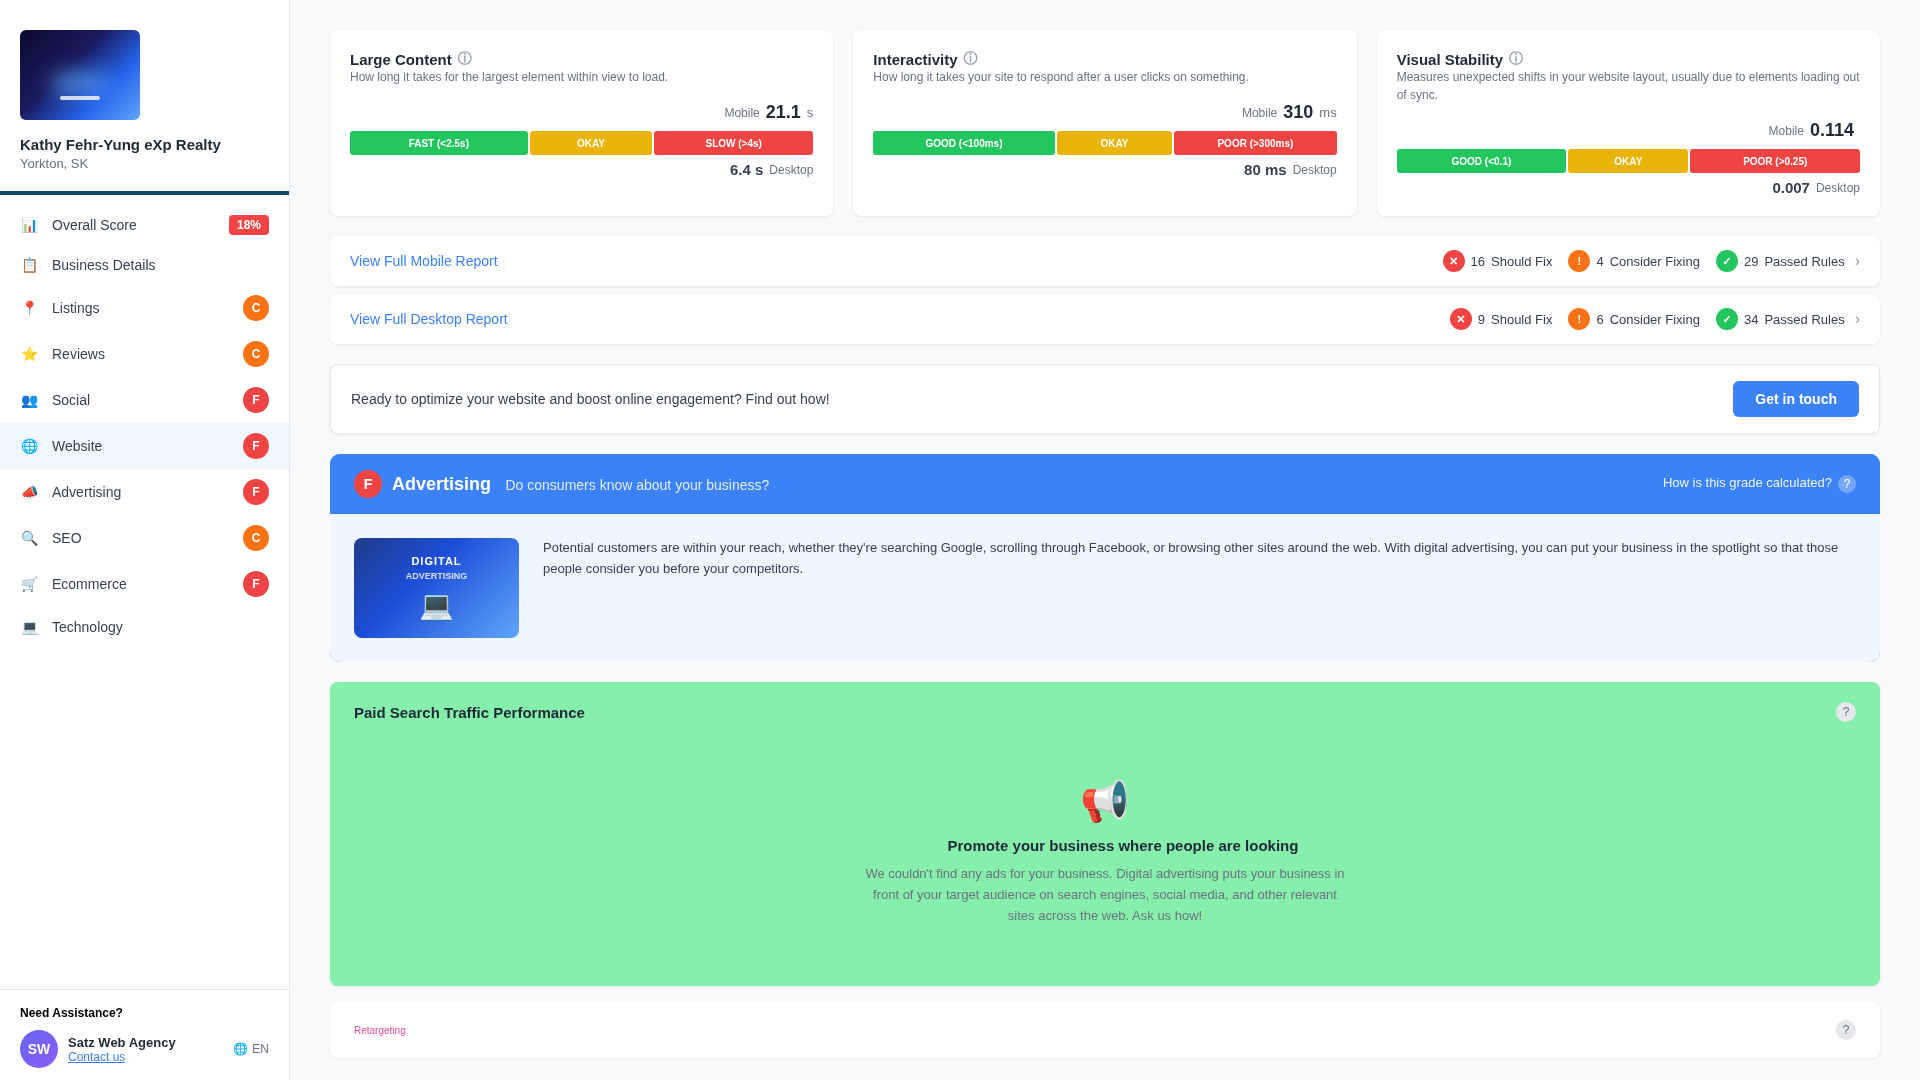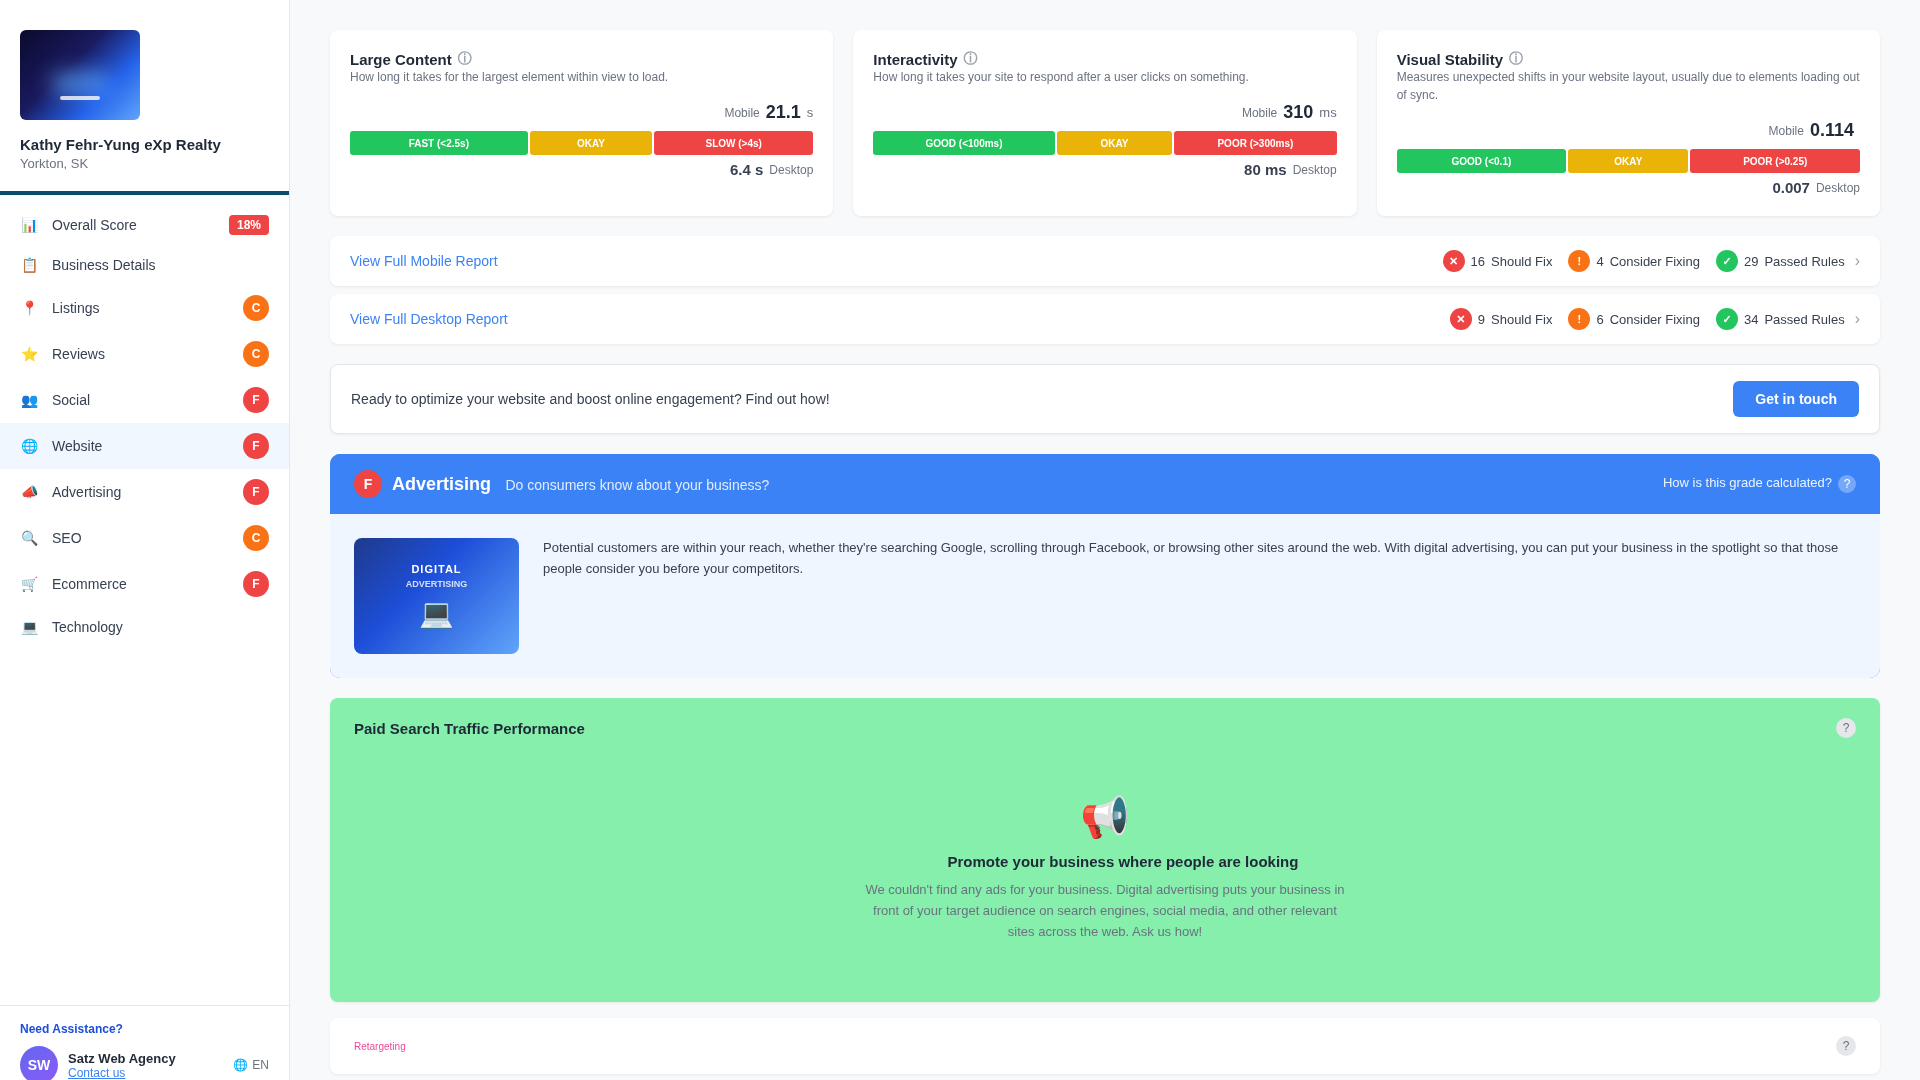--- a/index.html
+++ b/index.html
@@ -100,21 +100,21 @@
       font-size: 12px;
       font-weight: 700;
       color: #fff;
     }
     .sidebar-assistance {
       border-top: 1px solid #e5e7eb;
       padding: 16px 20px;
     }
     .assistance-label {
       font-size: 12px;
-      color: #1d4ed8;
+      color: #000000;
       font-weight: 600;
       margin-bottom: 10px;
     }
     .assistance-info {
       display: flex;
       align-items: center;
       justify-content: space-between;
     }
     .assistance-agent {
       display: flex;
@@ -357,21 +357,21 @@
     .advertising-body {
       background: #eff6ff;
       padding: 24px;
       display: flex;
       gap: 24px;
       align-items: flex-start;
     }
     .adv-image-placeholder {
       width: 165px;
       min-width: 165px;
-      height: 116px;
+      height: 100px;
       background: linear-gradient(135deg, #1e3a8a 0%, #1d4ed8 40%, #60a5fa 100%);
       border-radius: 8px;
       display: flex;
       flex-direction: column;
       align-items: center;
       justify-content: center;
       color: white;
       font-size: 11px;
       font-weight: 700;
       text-align: center;

